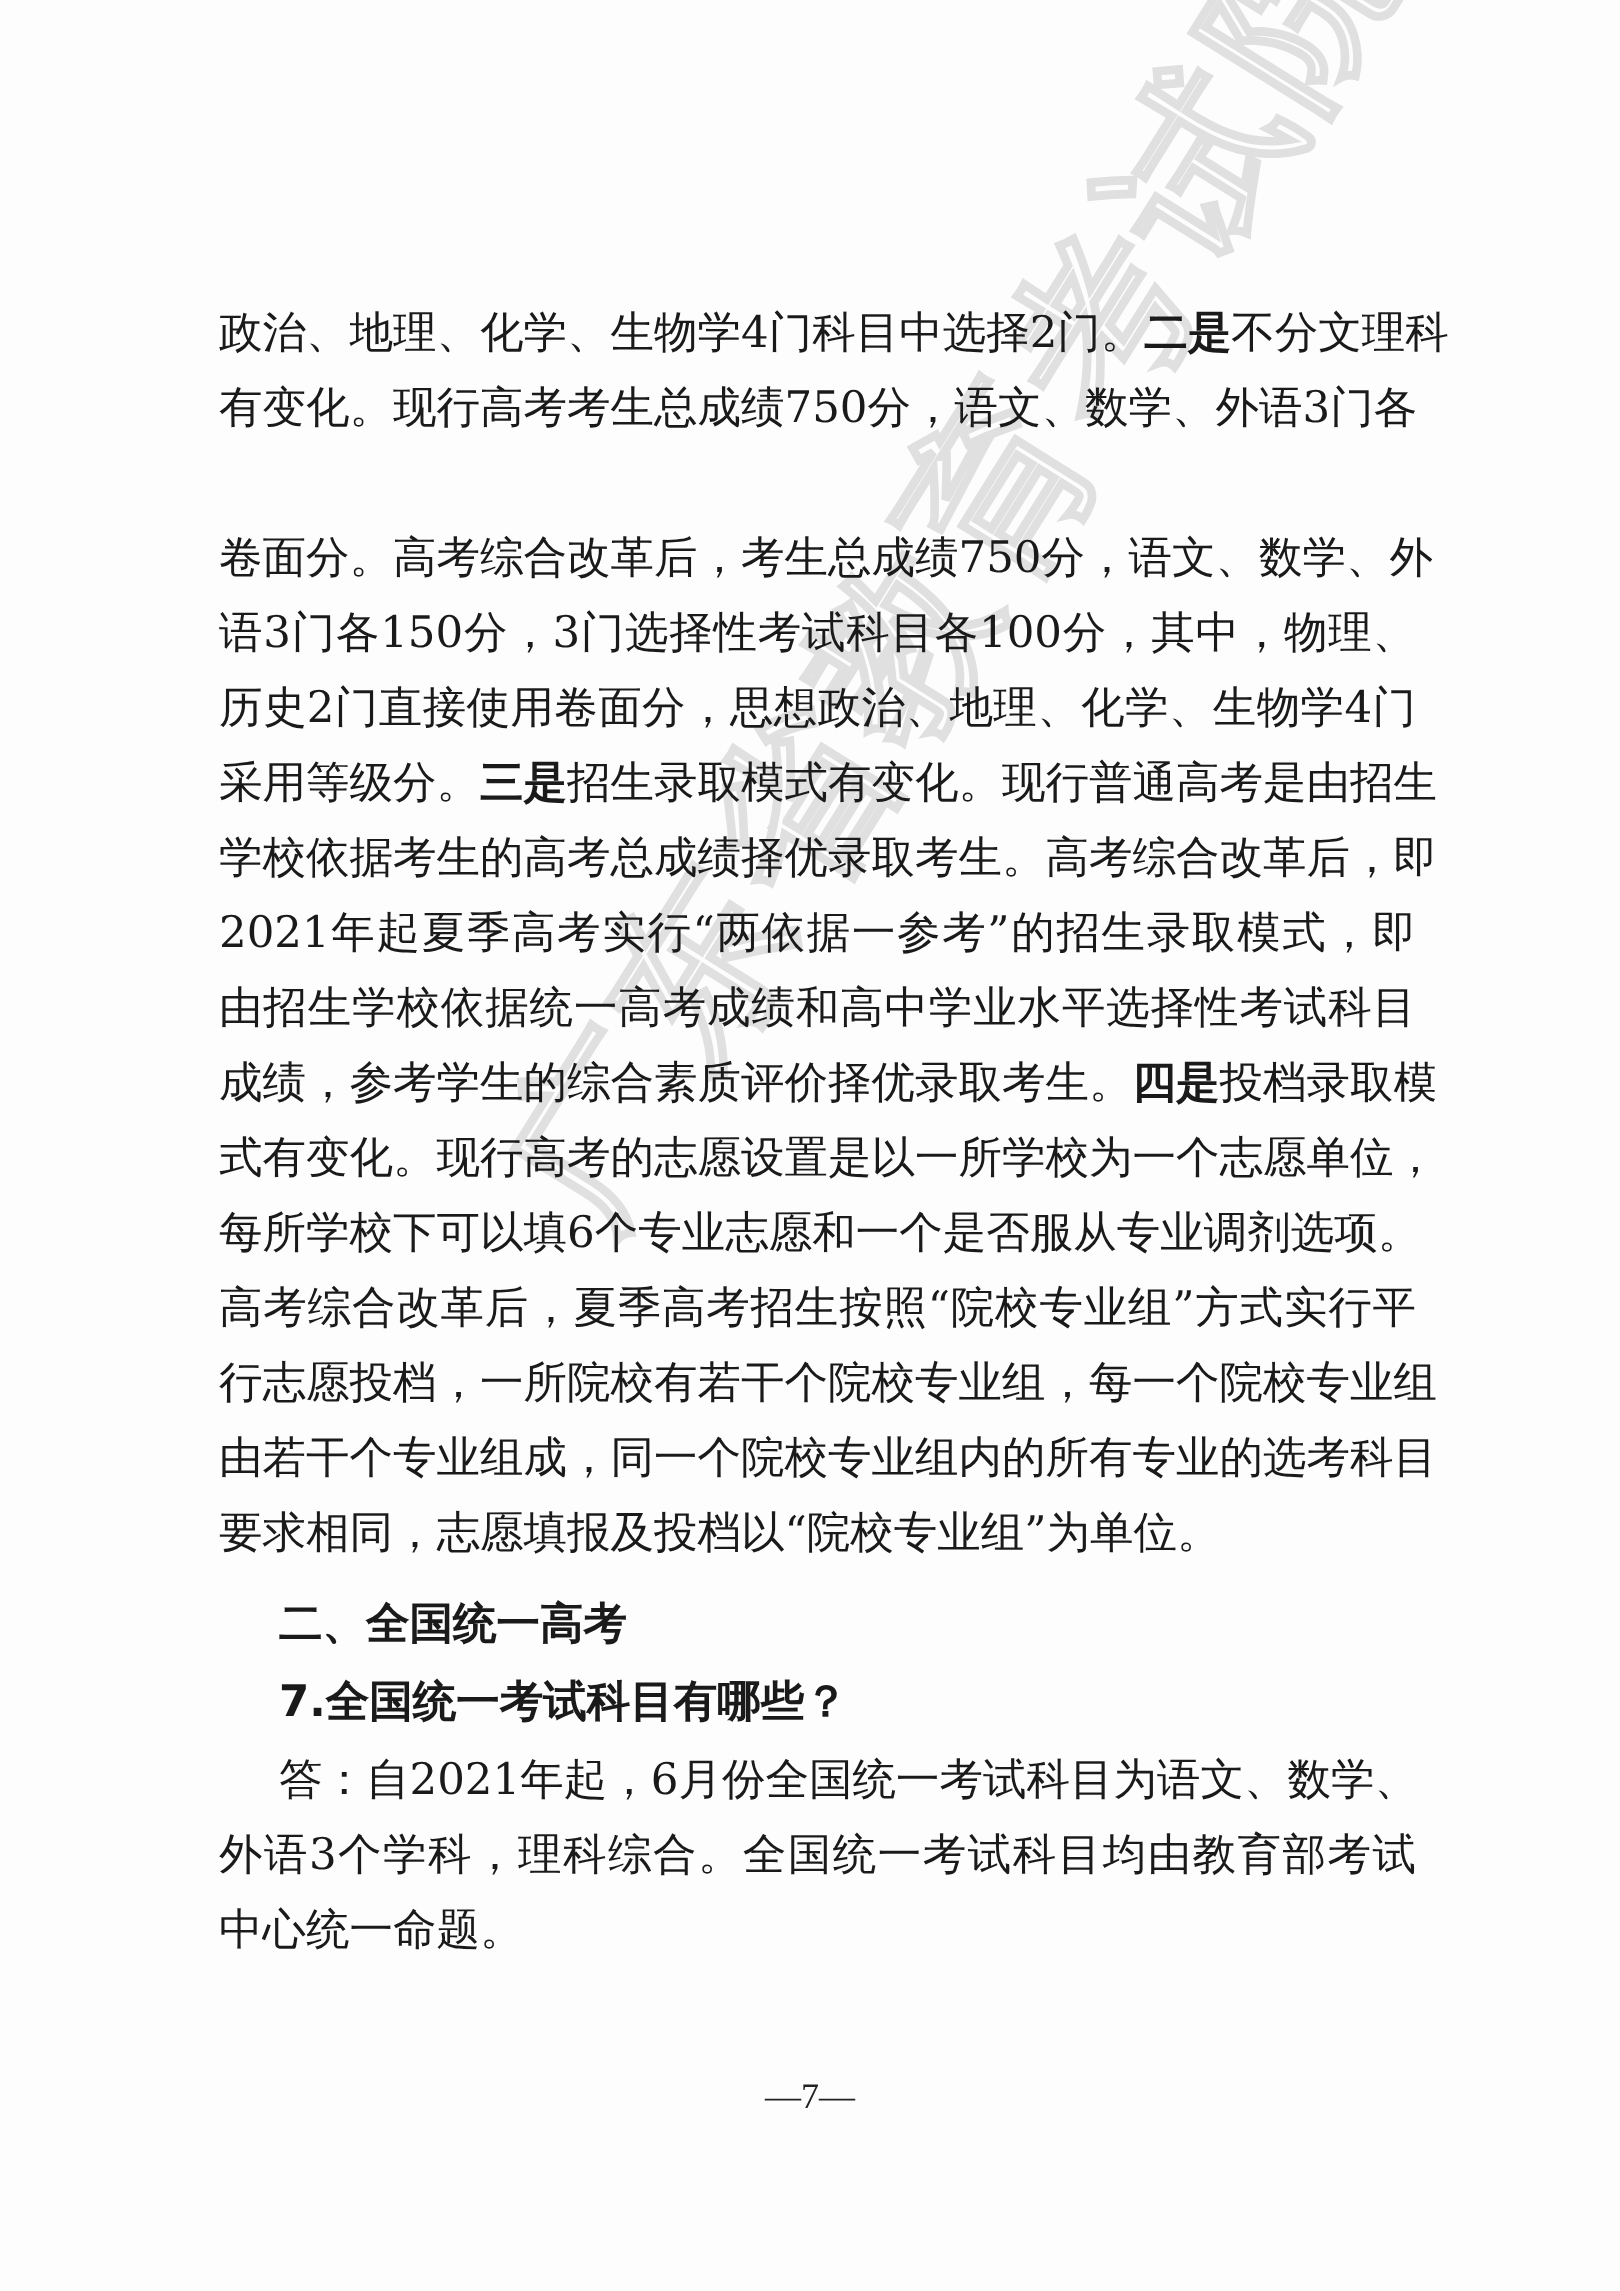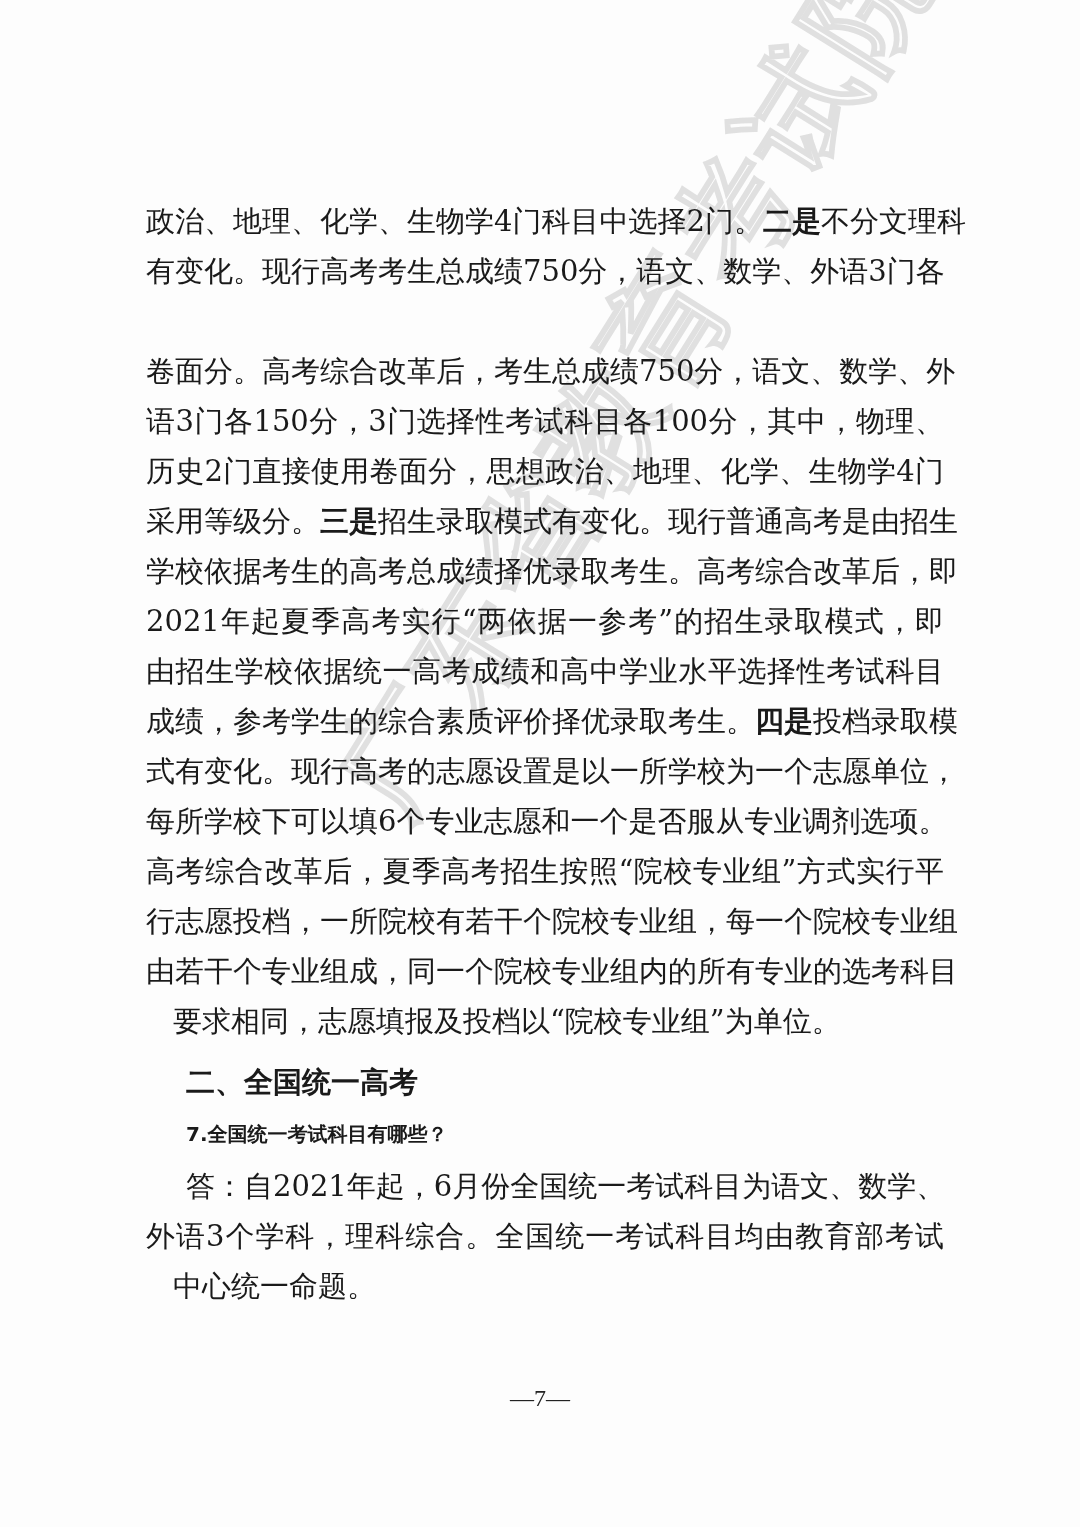--- a/index.html
+++ b/index.html
@@ -29,39 +29,38 @@
     height: 40px;
     font-size: 29px;
     line-height: 40px;
     white-space: nowrap;
     text-align: justify;
     text-align-last: justify;
     letter-spacing: 0;
   }
   .line.last {
     text-align-last: left;
-    margin-left: 27px;
   }
   .line b {
     font-family: "DejaVu Sans", "Liberation Sans", sans-serif;
     font-weight: bold;
   }
   .heading {
     position: absolute;
     left: 186px;
     font-size: 29px;
     line-height: 40px;
     font-family: "DejaVu Sans", "Liberation Sans", sans-serif;
     font-weight: bold;
     white-space: nowrap;
   }
   .question {
     position: absolute;
     left: 186px;
-    font-size: 20px;
+    font-size: 29px;
     line-height: 40px;
     font-family: "DejaVu Sans", "Liberation Sans", sans-serif;
     font-weight: bold;
     white-space: nowrap;
   }
   .indent-line {
     position: absolute;
     left: 186px;
     width: 758px;
     font-size: 29px;

